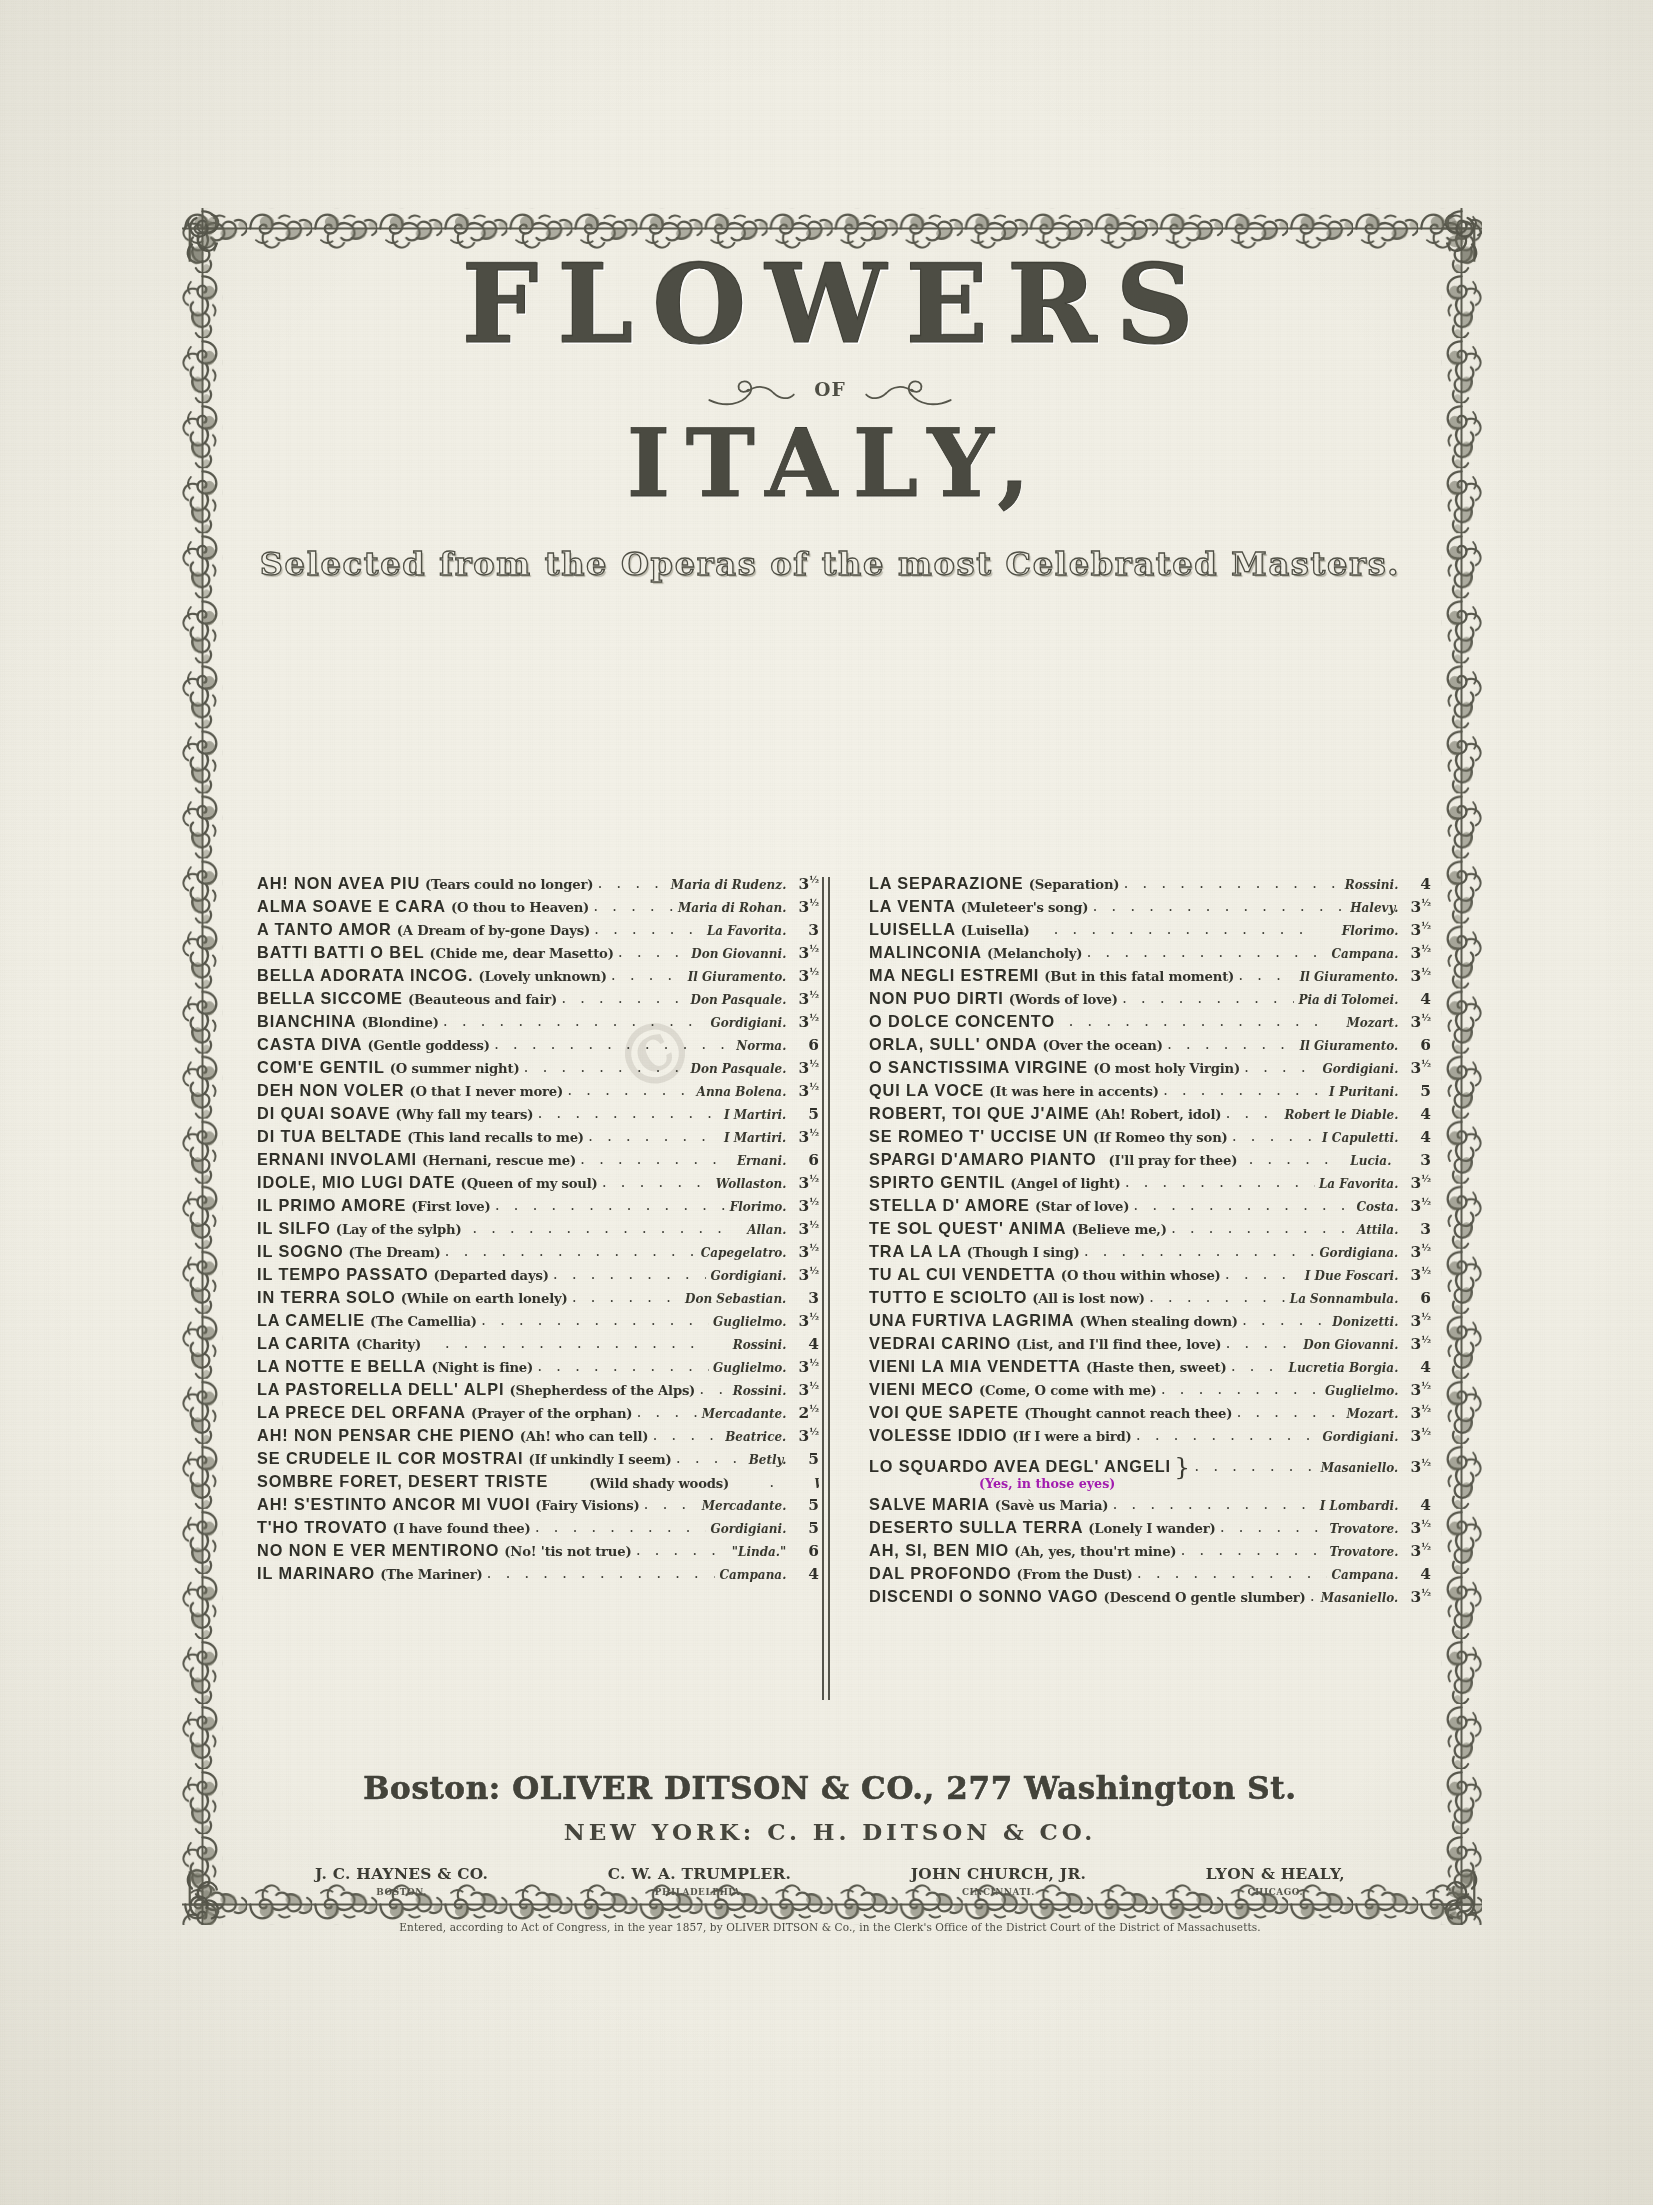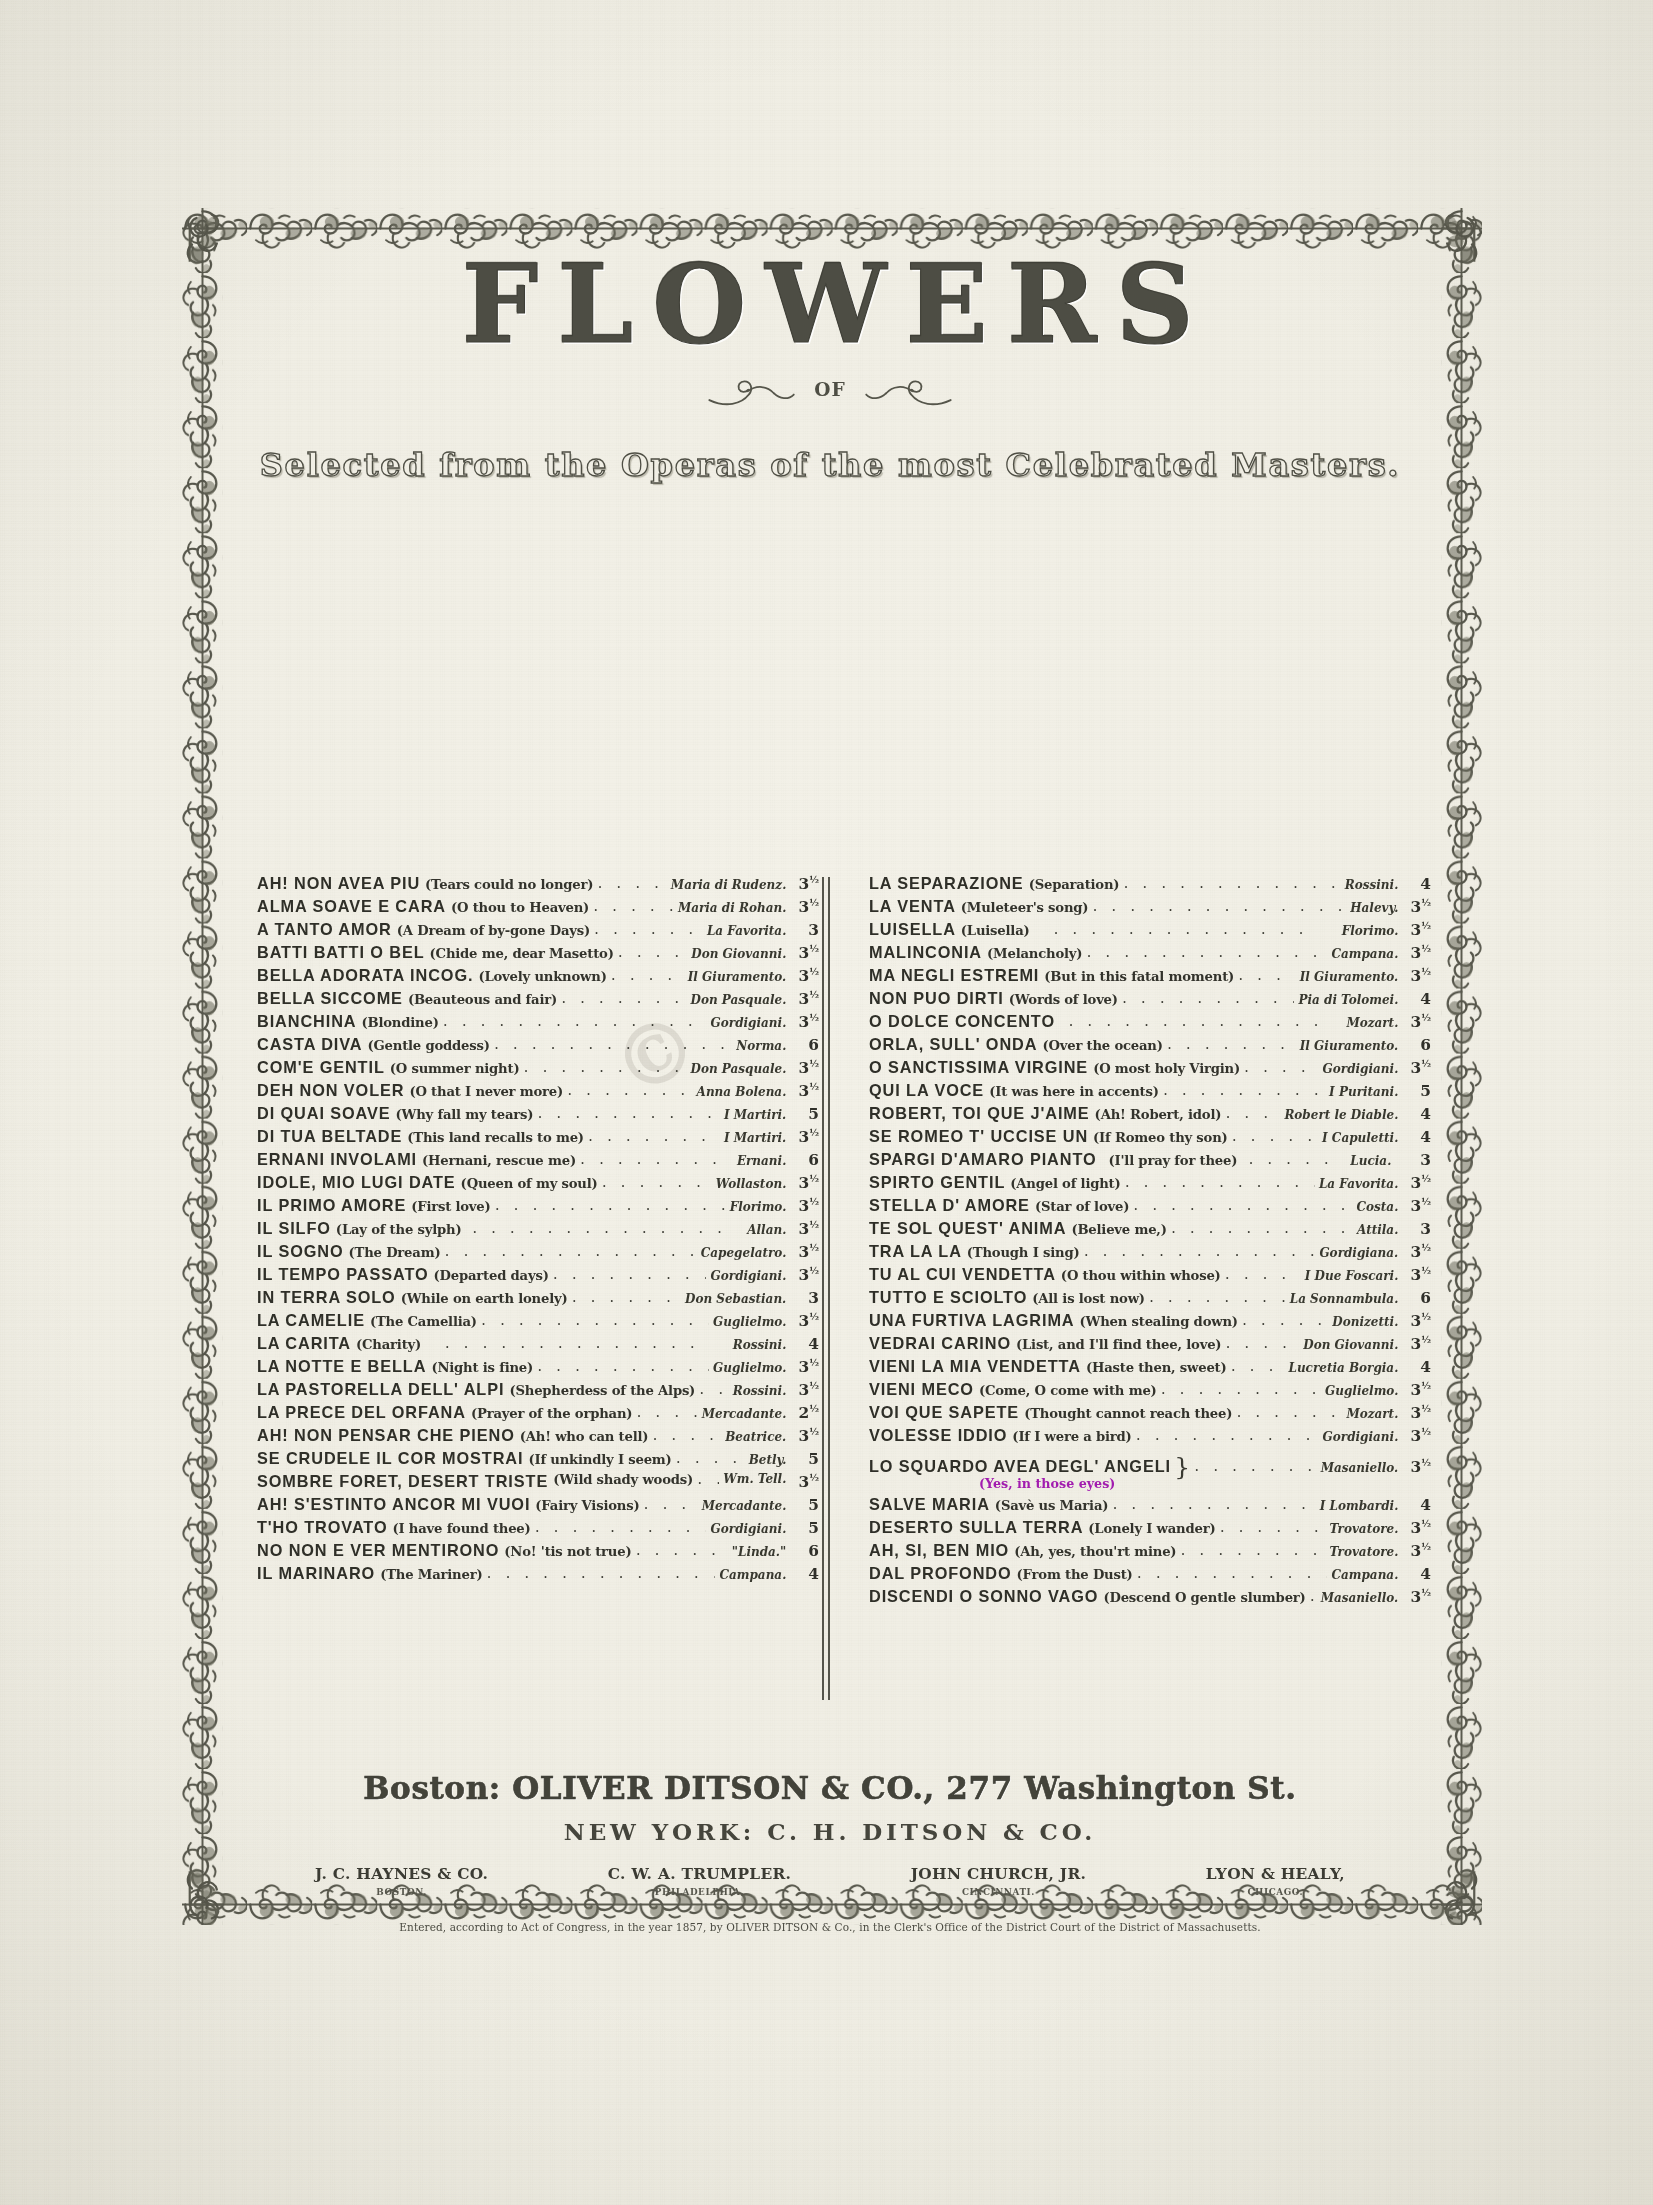--- a/index.html
+++ b/index.html
@@ -327,20 +327,21 @@
       <path d="M128 30 c10 10 26 12 36 2" stroke="#55554a" stroke-width="3.2" fill="none" stroke-linecap="round"></path>
       <text x="230" y="34" text-anchor="middle" font-family="DejaVu Serif, serif" font-size="34" font-weight="700" fill="#4e4e44" letter-spacing="2">OF</text>
       <g transform="translate(460,0) scale(-1,1)">
         <path d="M10 42 c30 14 58 8 72-10 c9-11 3-24-8-24 c-8 0-13 7-10 14 c3 6 12 7 17 1" stroke="#55554a" stroke-width="3.4" fill="none" stroke-linecap="round"></path>
         <path d="M80 26 c16-12 36-10 48 4" stroke="#55554a" stroke-width="3.2" fill="none" stroke-linecap="round"></path>
         <path d="M128 30 c10 10 26 12 36 2" stroke="#55554a" stroke-width="3.2" fill="none" stroke-linecap="round"></path>
       </g>
     </svg>
   </div>
 
+  <div id="italy">ITALY,</div>
   <div id="subtitle">Selected from the Operas of the most Celebrated Masters.</div>
 </div>
 
 <div id="lists">
   <div class="col col-left" id="col-left">
       <div class="row">
         <div class="rowbody" style="display: flex; align-items: baseline;">
           <span class="t-it">AH! NON AVEA PIU</span>
           <span class="t-en">(Tears could no longer)</span>
           <span class="leader">..............</span>
@@ -567,21 +568,21 @@
       <div class="row">
         <div class="rowbody" style="display: flex; align-items: baseline;">
           <span class="t-it">SE CRUDELE IL COR MOSTRAI</span>
           <span class="t-en">(If unkindly I seem)</span>
           <span class="leader">..............</span>
           <span class="src">Betly.</span>
           <span class="price">5</span>
         </div>
       </div>
       <div class="row">
-        <div class="rowbody" style="display: flex; align-items: flex-start;">
+        <div class="rowbody" style="display: flex; align-items: flex-end; gap: 36px;">
           <span class="t-it">SOMBRE FORET, DESERT TRISTE</span>
           <span class="t-en">(Wild shady woods)</span>
           <span class="leader">..............</span>
           <span class="src">Wm. Tell.</span>
           <span class="price">3<sup>½</sup></span>
         </div>
       </div>
       <div class="row">
         <div class="rowbody" style="display: flex; align-items: baseline;">
           <span class="t-it">AH! S'ESTINTO ANCOR MI VUOI</span>

